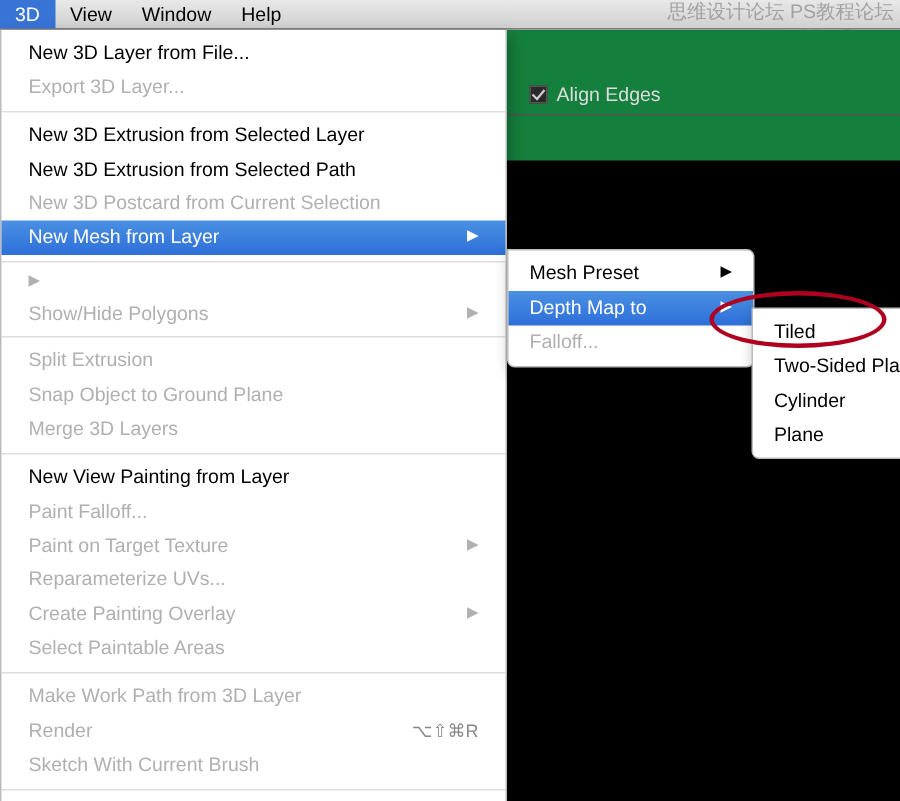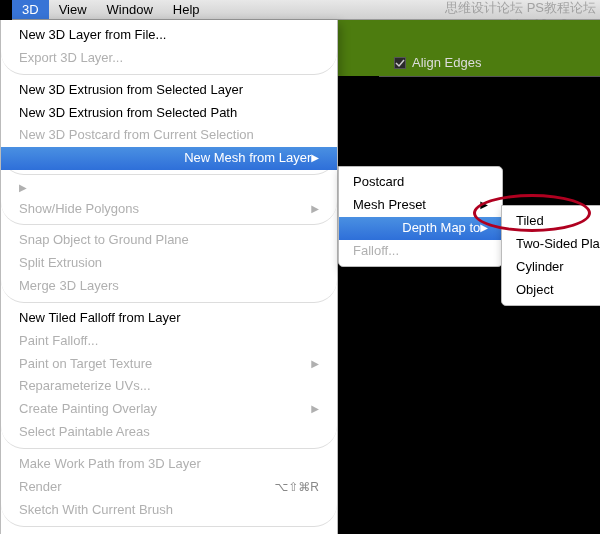--- a/index.html
+++ b/index.html
@@ -1,35 +1,35 @@
 <!DOCTYPE html>
 <html><head>
 <meta charset="utf-8">
 <style>
 * { margin: 0; padding: 0; box-sizing: border-box; font-family: "Lucida Grande", "Helvetica Neue", Arial, sans-serif; font-size: 13px; }
 body { width: 600px; height: 534px; background: #000; overflow: hidden; position: relative; }
 
-.menubar { height: 20px; background: linear-gradient(#e8e8e8, #d0d0d0); display: flex; align-items: flex-end; padding: 0 0; border-bottom: 1px solid #999; margin-left: 12px; }
+.menubar { height: 20px; background: linear-gradient(#e8e8e8, #d0d0d0); display: flex; align-items: flex-end; padding: 0 0; border-bottom: 1px solid #999; }
 .menubar .mb-item { padding: 2px 10px; font-size: 13px; color: #000; }
 .menubar .mb-item.active { background: #3874d6; color: #fff; }
 
-.options-bar { position: absolute; top: 20px; left: 338px; right: 0; height: 56px; background: #4d7c0f; padding-left: 41px; }
+.options-bar { position: absolute; top: 20px; left: 338px; right: 0; height: 87px; background: #15803d; }
 .options-bar-inner { margin-top: 35px; display: flex; align-items: center; padding-left: 15px; gap: 6px; color: #ddd; font-size: 11px; }
 .checkbox { width: 12px; height: 12px; border: 1px solid #555; background: #2a2a2a; display: inline-flex; align-items: center; justify-content: center; }
 .checkbox svg { width: 10px; height: 10px; }
 .thin-divider { height: 1px; background: #555; margin: 6px 0 0 0; }
 
 .watermark { position: absolute; top: 0; right: 4px; color: #888; font-size: 10px; text-align: right; line-height: 1.2; opacity: 0.7; }
 
 .dropdown { position: absolute; top: 20px; left: 0; width: 338px; background: #fff; border: 1px solid #bbb; border-top: none; box-shadow: 2px 4px 10px rgba(0,0,0,0.3); }
-.menu-group { border-bottom: 1px solid #ddd; padding: 4px 0; border-radius: 23px; }
+.menu-group { border-bottom: 1px solid #ddd; padding: 4px 0; }
 .menu-group:last-child { border-bottom: none; }
 .menu-item { display: flex; align-items: center; justify-content: space-between; padding: 2px 18px 2px 18px; font-size: 14px; line-height: 1.45; color: #000; }
 .menu-item.disabled { color: #b0b0b0; }
-.menu-item.highlighted { background: linear-gradient(#4a90e2, #2e6fd9); color: #fff; justify-content: flex-end; }
+.menu-item.highlighted { background: linear-gradient(#4a90e2, #2e6fd9); color: #fff; }
 .menu-item .arrow { font-size: 10px; }
 .menu-item .shortcut { color: #888; font-size: 12px; }
 
 .submenu { position: absolute; top: 166px; left: 338px; width: 165px; background: #fff; border: 1px solid #bbb; box-shadow: 2px 4px 10px rgba(0,0,0,0.3); padding: 4px 0; border-radius: 0 5px 5px 5px; }
 .submenu .menu-item { padding: 2px 14px; font-size: 14px; }
 
 .submenu2 { position: absolute; top: 205px; left: 501px; width: 120px; background: #fff; border: 1px solid #bbb; box-shadow: 2px 4px 10px rgba(0,0,0,0.3); padding: 4px 0; border-radius: 0 5px 5px 5px; }
 .submenu2 .menu-item { padding: 2px 14px; font-size: 14px; }
 
 .annot-oval { position: absolute; top: 194px; left: 473px; width: 118px; height: 38px; border: 3px solid #b00020; border-radius: 50%; pointer-events: none; }
@@ -89,32 +89,32 @@
     <div class="menu-item disabled">
         <span class="arrow">▶</span>
       </div>
     <div class="menu-item disabled">
         <span>Show/Hide Polygons</span>
         <span class="arrow">▶</span>
       </div>
   </div>
   <div class="menu-group">
     <div class="menu-item disabled">
-        <span>Snap Object to Ground Plane</span>
+        <span>Split Extrusion</span>
       </div>
     <div class="menu-item disabled">
-        <span>Split Extrusion</span>
+        <span>Snap Object to Ground Plane</span>
       </div>
     <div class="menu-item disabled">
         <span>Merge 3D Layers</span>
       </div>
   </div>
   <div class="menu-group">
     <div class="menu-item">
-        <span>New Tiled Falloff from Layer</span>
+        <span>New View Painting from Layer</span>
       </div>
     <div class="menu-item disabled">
         <span>Paint Falloff...</span>
       </div>
     <div class="menu-item disabled">
         <span>Paint on Target Texture</span>
         <span class="arrow">▶</span>
       </div>
     <div class="menu-item disabled">
         <span>Reparameterize UVs...</span>
@@ -139,23 +139,20 @@
         <span>Sketch With Current Brush</span>
       </div>
   </div>
   <div class="menu-group">
     
   </div>
 </div>
 
 <div class="submenu">
   <div class="menu-item">
-      <span>Postcard</span>
-    </div>
-  <div class="menu-item">
       <span>Mesh Preset</span>
       <span class="arrow">▶</span>
     </div>
   <div class="menu-item highlighted">
       <span>Depth Map to</span>
       <span class="arrow">▶</span>
     </div>
   <div class="menu-item disabled">
       <span>Falloff...</span>
     </div>
@@ -165,17 +162,17 @@
   <div class="menu-item">
       <span>Tiled</span>
     </div>
   <div class="menu-item">
       <span>Two-Sided Pla</span>
     </div>
   <div class="menu-item">
       <span>Cylinder</span>
     </div>
   <div class="menu-item">
-      <span>Object</span>
+      <span>Plane</span>
     </div>
 </div>
 
 <div class="annot-oval"></div>
 
 </body></html>

